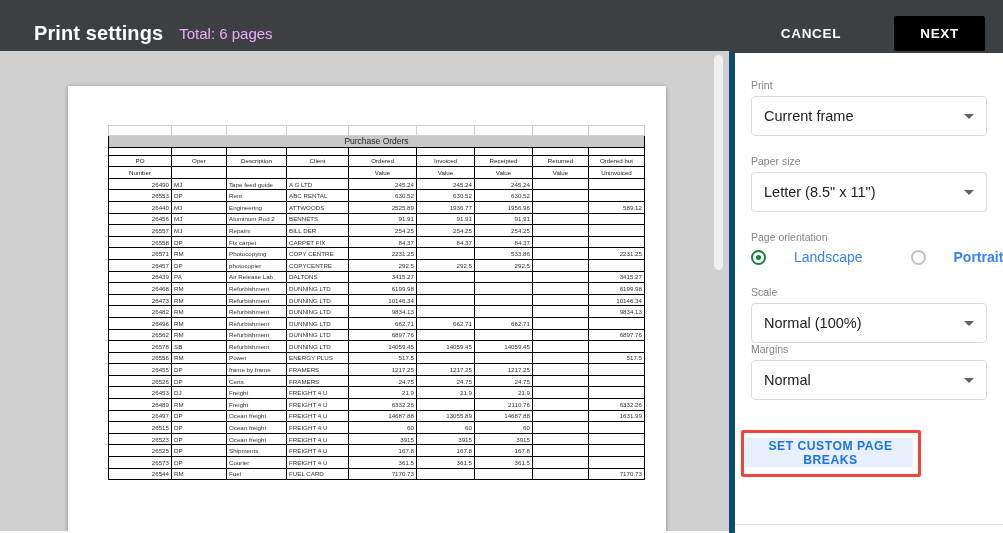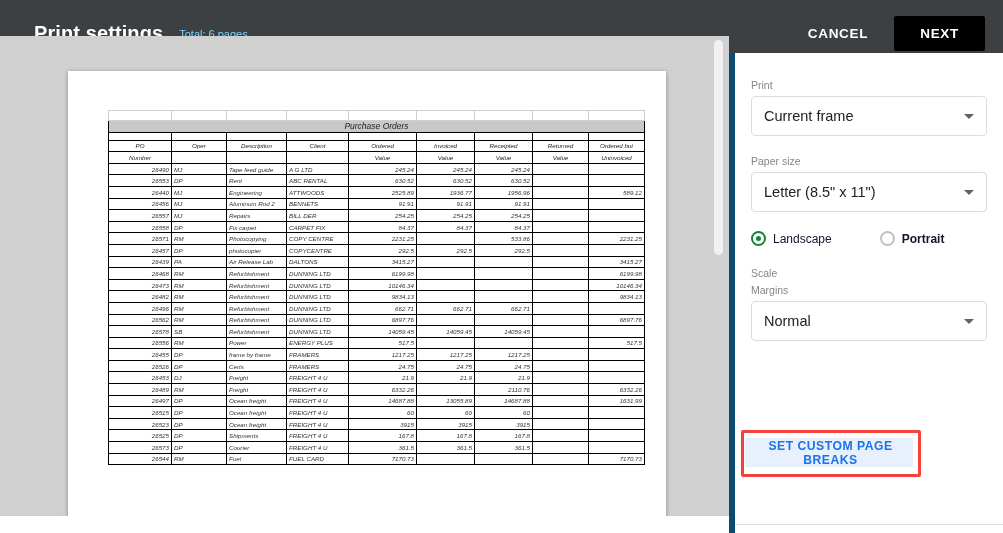--- a/index.html
+++ b/index.html
@@ -19,29 +19,30 @@
     display: flex; align-items: center;
   }
   #topbar-title {
     color: #ffffff;
     font-size: 20px;
     font-weight: bold;
     margin-left: 34px;
     letter-spacing: 0.1px;
   }
   #topbar-total {
-    color: #7dd3fc;
-    font-size: 11px;
+    color: #f0abfc;
+    font-size: 15px;
     margin-left: 16px;
     font-weight: normal;
   }
   #topbar-actions {
     margin-left: auto;
     display: flex; align-items: center;
     margin-right: 18px;
+    gap: 27px;
   }
   #cancel-btn {
     color: #ffffff;
     font-size: 13.5px;
     font-weight: bold;
     letter-spacing: 0.7px;
     background: transparent;
     border: none;
     padding: 9px 14px;
     cursor: pointer;
@@ -56,25 +57,24 @@
     border: none;
     border-radius: 2px;
     padding: 10px 26px;
     margin-left: 12px;
     cursor: pointer;
     font-family: "Liberation Sans", sans-serif;
   }
 
   
   #preview-area {
-    position: absolute; left: 0; top: 36px;
+    position: absolute; left: 0; top: 51px;
     width: 729px; height: 480px;
     background: #d0d0d0;
     overflow: hidden;
-    font-style: italic;
   }
   #preview-page {
     position: absolute;
     left: 68px; top: 35px;
     width: 598px; height: 462px;
     background: #ffffff;
     box-shadow: 0 1px 4px rgba(0,0,0,0.35);
   }
   #preview-scrollbar-track {
     position: absolute;
@@ -200,23 +200,23 @@
   .radio-circle.checked { border-color: #188038; }
   .radio-circle.checked::after {
     content: "";
     position: absolute;
     left: 3px; top: 3px;
     width: 5px; height: 5px;
     border-radius: 50%;
     background: #188038;
   }
   .radio-label {
-    font-size: 12px;
-    color: #0f172a;
-    margin-left: 7px;
+    font-size: 14px;
+    color: #3b82f6;
+    margin-left: 28px;
   }
 
   #page-breaks-wrap {
     position: absolute;
     left: 6px; top: 377px;
     width: 144px; height: 47px;
   }
   #page-breaks-highlight {
     position: absolute;
     left: 0; top: 0;
@@ -632,34 +632,39 @@
 
   <div class="field-group" style="margin-top:19px;">
     <div class="field-label">Paper size</div>
     <div class="select-box">
       <span class="select-value">Letter (8.5" x 11")</span>
       <span class="caret"></span>
     </div>
   </div>
 
   <div class="field-group" style="margin-top:19px;">
+    <div class="field-label">Page orientation</div>
     <div class="radio-row">
       <div class="radio-item">
         <span class="radio-circle checked"></span>
         <span class="radio-label">Landscape</span>
       </div>
       <div class="radio-item second">
         <span class="radio-circle"></span>
         <span class="radio-label">Portrait</span>
       </div>
     </div>
   </div>
 
   <div class="field-group" style="margin-top:21px;">
     <div class="field-label">Scale</div>
+    <div class="select-box">
+      <span class="select-value">Normal (100%)</span>
+      <span class="caret"></span>
+    </div>
   </div>
 
   <div class="field-group" style="">
     <div class="field-label">Margins</div>
     <div class="select-box">
       <span class="select-value">Normal</span>
       <span class="caret"></span>
     </div>
   </div>
 

